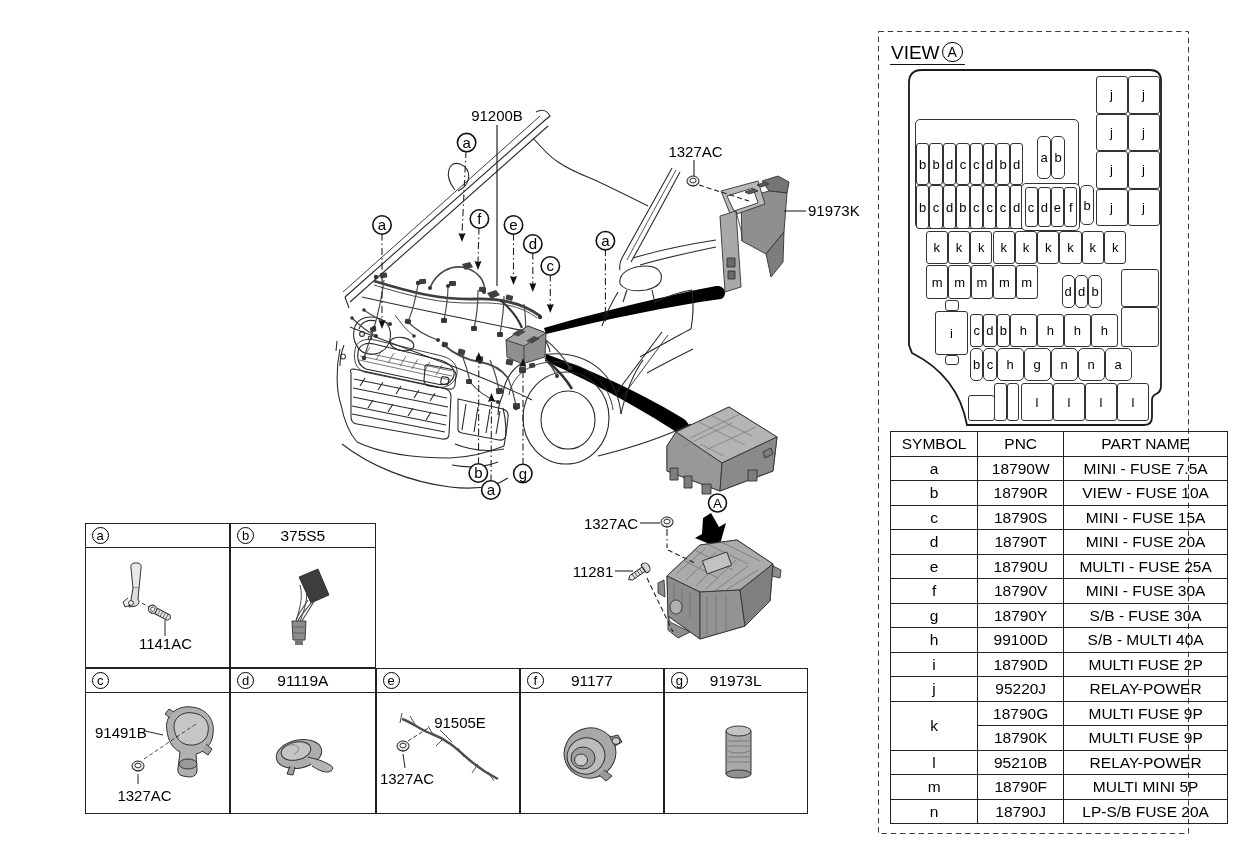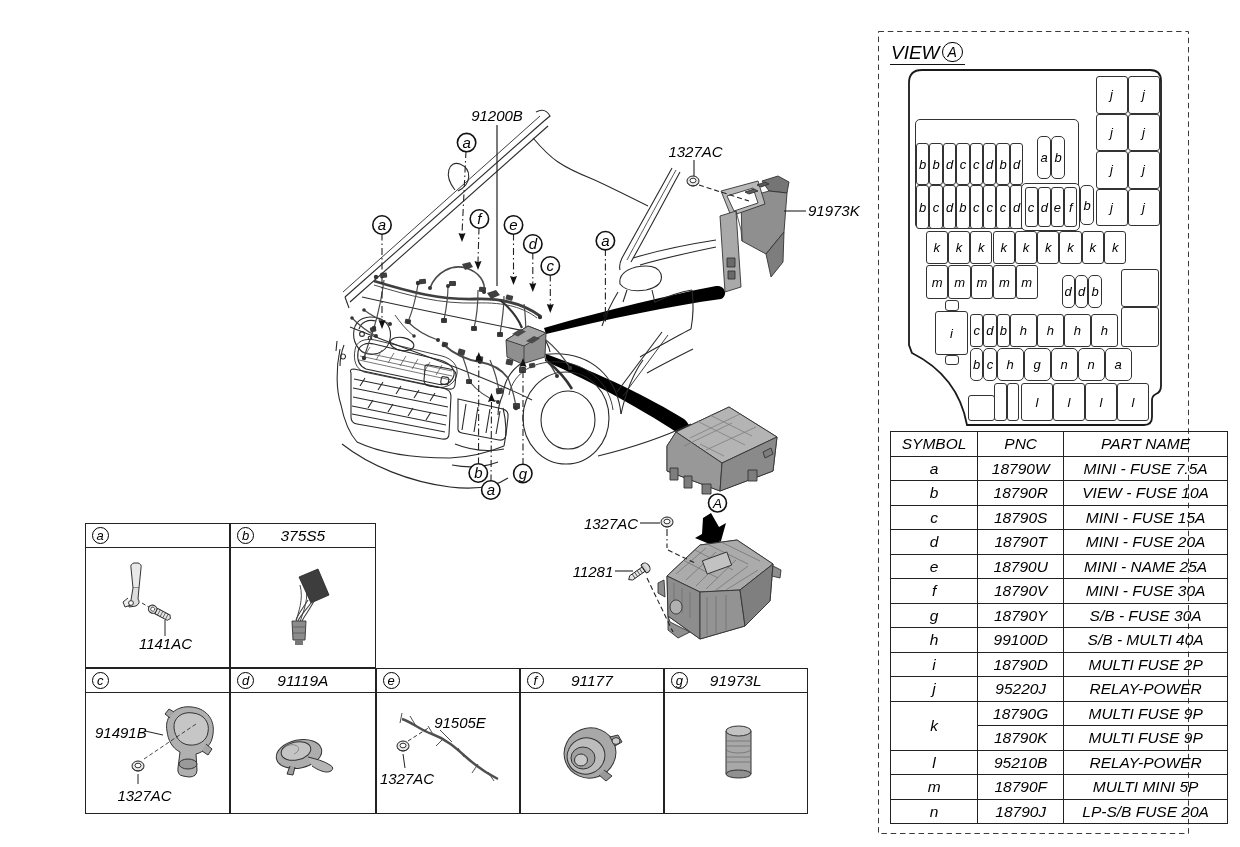--- a/index.html
+++ b/index.html
@@ -1,17 +1,17 @@
 <!DOCTYPE html>
 <html><head>
 <meta charset="utf-8">
 <style>
 html,body{margin:0;padding:0;background:#fff;}
 *{box-sizing:border-box;}
-#page{position:relative;width:1240px;height:847px;background:#fff;font-family:"Liberation Sans",sans-serif;color:#000;overflow:hidden;font-style:italic;}
+#page{position:relative;width:1240px;height:847px;background:#fff;font-family:"Liberation Sans",sans-serif;color:#000;overflow:hidden;}
 .abs{position:absolute;}
 
 
 #viewlbl{left:891px;top:42px;font-size:19px;letter-spacing:0px;}
 #viewA{left:942px;top:41.5px;width:20.5px;height:20.5px;border:1.4px solid #000;border-radius:50%;text-align:center;line-height:19.5px;font-size:14px;}
 #viewline{left:890px;top:63.5px;width:75px;height:1.4px;background:#111;}
 
 .fb{position:absolute;border:1.2px solid #333;border-radius:3px;background:#fff;display:flex;align-items:center;justify-content:center;font-size:13px;color:#000;}
 .fb2{border-radius:5px;}
 
@@ -139,21 +139,21 @@
           <td>MINI - FUSE 15A</td>
         </tr>
     <tr>
           <td>d</td>
           <td>18790T</td>
           <td>MINI - FUSE 20A</td>
         </tr>
     <tr>
           <td>e</td>
           <td>18790U</td>
-          <td>MINI - NAME 25A</td>
+          <td>MULTI - FUSE 25A</td>
         </tr>
     <tr>
           <td>f</td>
           <td>18790V</td>
           <td>MINI - FUSE 30A</td>
         </tr>
     <tr>
           <td>g</td>
           <td>18790Y</td>
           <td>S/B - FUSE 30A</td>

